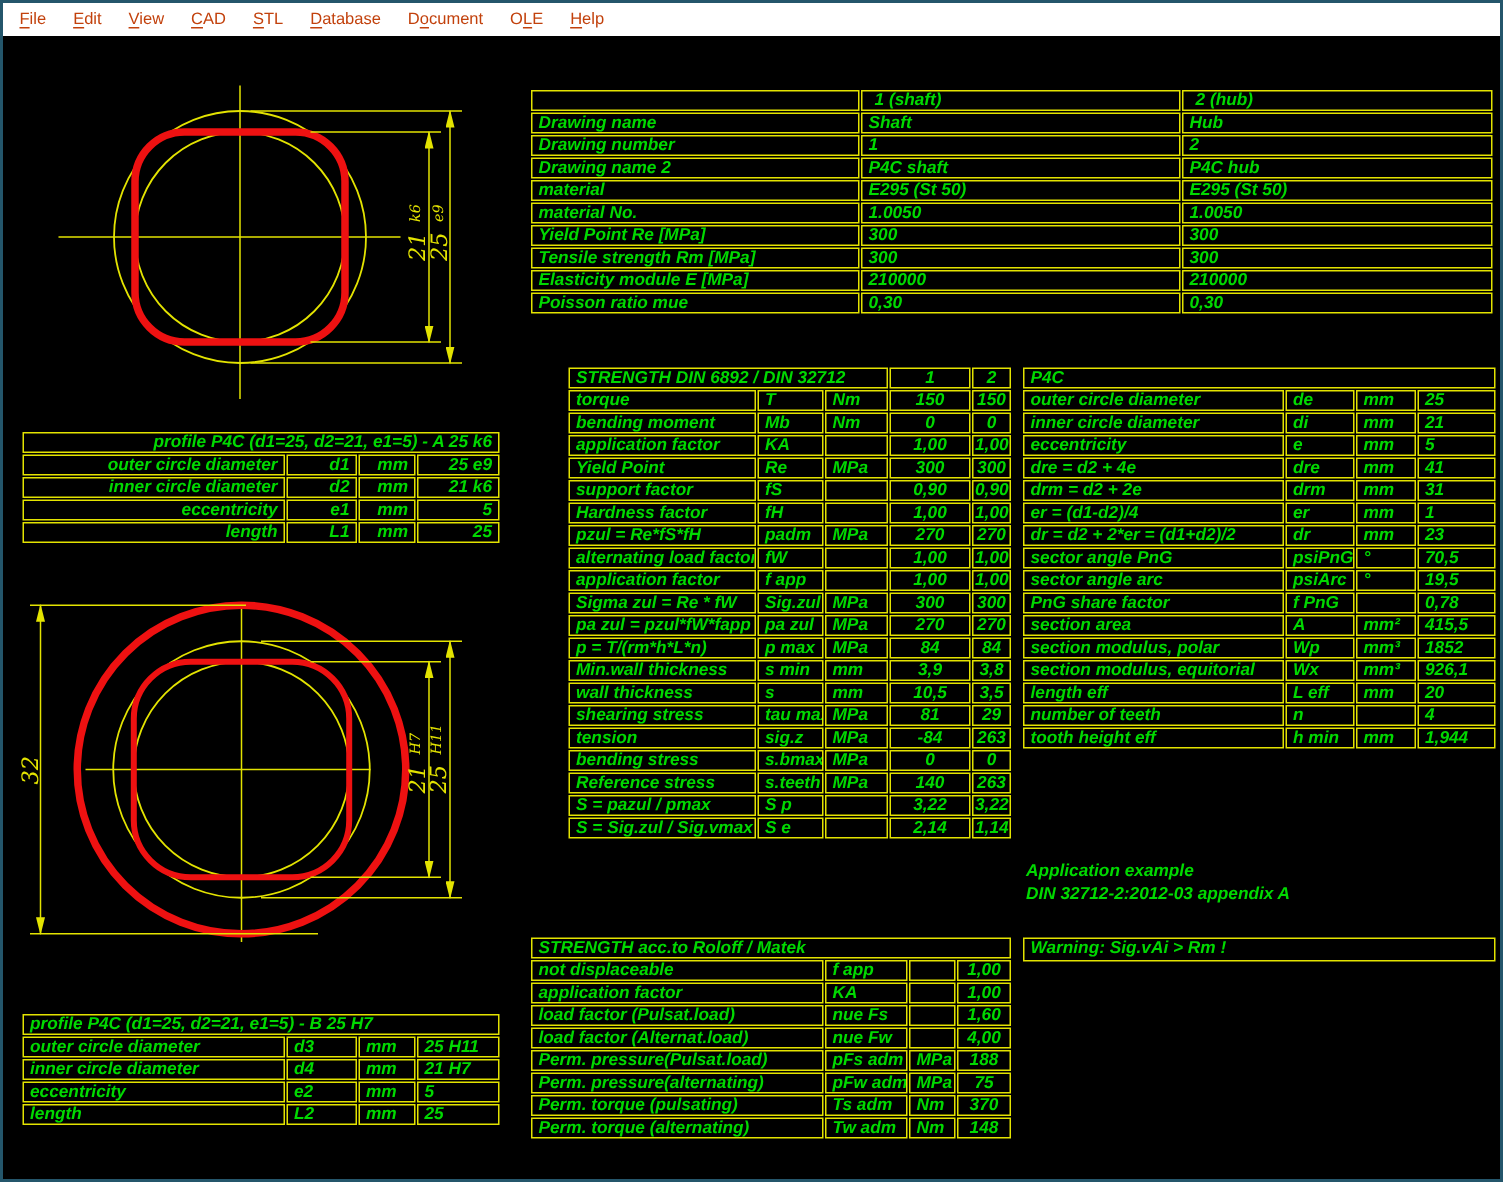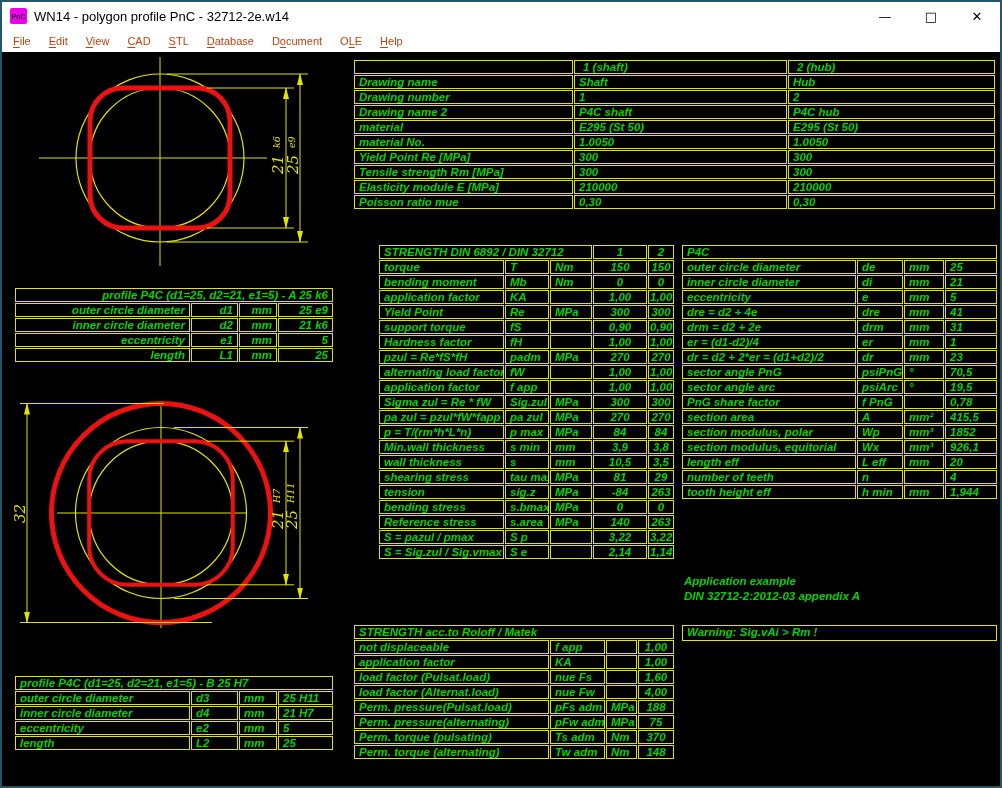--- a/index.html
+++ b/index.html
@@ -41,29 +41,20 @@
   .yc{stroke:var(--yellow); stroke-width:1.2; fill:none;}
   .rp{stroke:var(--red); fill:none;}
   .dimnum{fill:var(--yellow); font:italic 15px "DejaVu Serif","Liberation Serif",serif;}
   .dimtol{fill:var(--yellow); font:italic 9.5px "DejaVu Serif","Liberation Serif",serif;}
 </style>
 </head>
 <body>
 
 <div class="window">
 
-  <div class="titlebar">
-    <div class="app-icon">PnC</div>
-    <div class="title-text">WN14  -  polygon profile PnC  -  32712-2e.w14</div>
-    <div class="win-controls">
-      <div class="win-btn">—</div>
-      <div class="win-btn">□</div>
-      <div class="win-btn">✕</div>
-    </div>
-  </div>
 
   <div class="menubar">
     <div class="menu-item"><span></span><span class="key">F</span><span>ile</span></div>
     <div class="menu-item"><span></span><span class="key">E</span><span>dit</span></div>
     <div class="menu-item"><span></span><span class="key">V</span><span>iew</span></div>
     <div class="menu-item"><span></span><span class="key">C</span><span>AD</span></div>
     <div class="menu-item"><span></span><span class="key">S</span><span>TL</span></div>
     <div class="menu-item"><span></span><span class="key">D</span><span>atabase</span></div>
     <div class="menu-item"><span>D</span><span class="key">o</span><span>cument</span></div>
     <div class="menu-item"><span>O</span><span class="key">L</span><span>E</span></div>
@@ -255,21 +246,21 @@
           <div class="c ctr">1,00</div>
         </div>
         <div style="display:contents">
           <div class="c">Yield Point</div>
           <div class="c">Re</div>
           <div class="c">MPa</div>
           <div class="c ctr">300</div>
           <div class="c ctr">300</div>
         </div>
         <div style="display:contents">
-          <div class="c">support torque</div>
+          <div class="c">support factor</div>
           <div class="c">fS</div>
           <div class="c"></div>
           <div class="c ctr">0,90</div>
           <div class="c ctr">0,90</div>
         </div>
         <div style="display:contents">
           <div class="c">Hardness factor</div>
           <div class="c">fH</div>
           <div class="c"></div>
           <div class="c ctr">1,00</div>
@@ -347,21 +338,21 @@
         </div>
         <div style="display:contents">
           <div class="c">bending stress</div>
           <div class="c">s.bmax</div>
           <div class="c">MPa</div>
           <div class="c ctr">0</div>
           <div class="c ctr">0</div>
         </div>
         <div style="display:contents">
           <div class="c">Reference stress</div>
-          <div class="c">s.area</div>
+          <div class="c">s.teeth</div>
           <div class="c">MPa</div>
           <div class="c ctr">140</div>
           <div class="c ctr">263</div>
         </div>
         <div style="display:contents">
           <div class="c">S = pazul / pmax</div>
           <div class="c">S p</div>
           <div class="c"></div>
           <div class="c ctr">3,22</div>
           <div class="c ctr">3,22</div>

